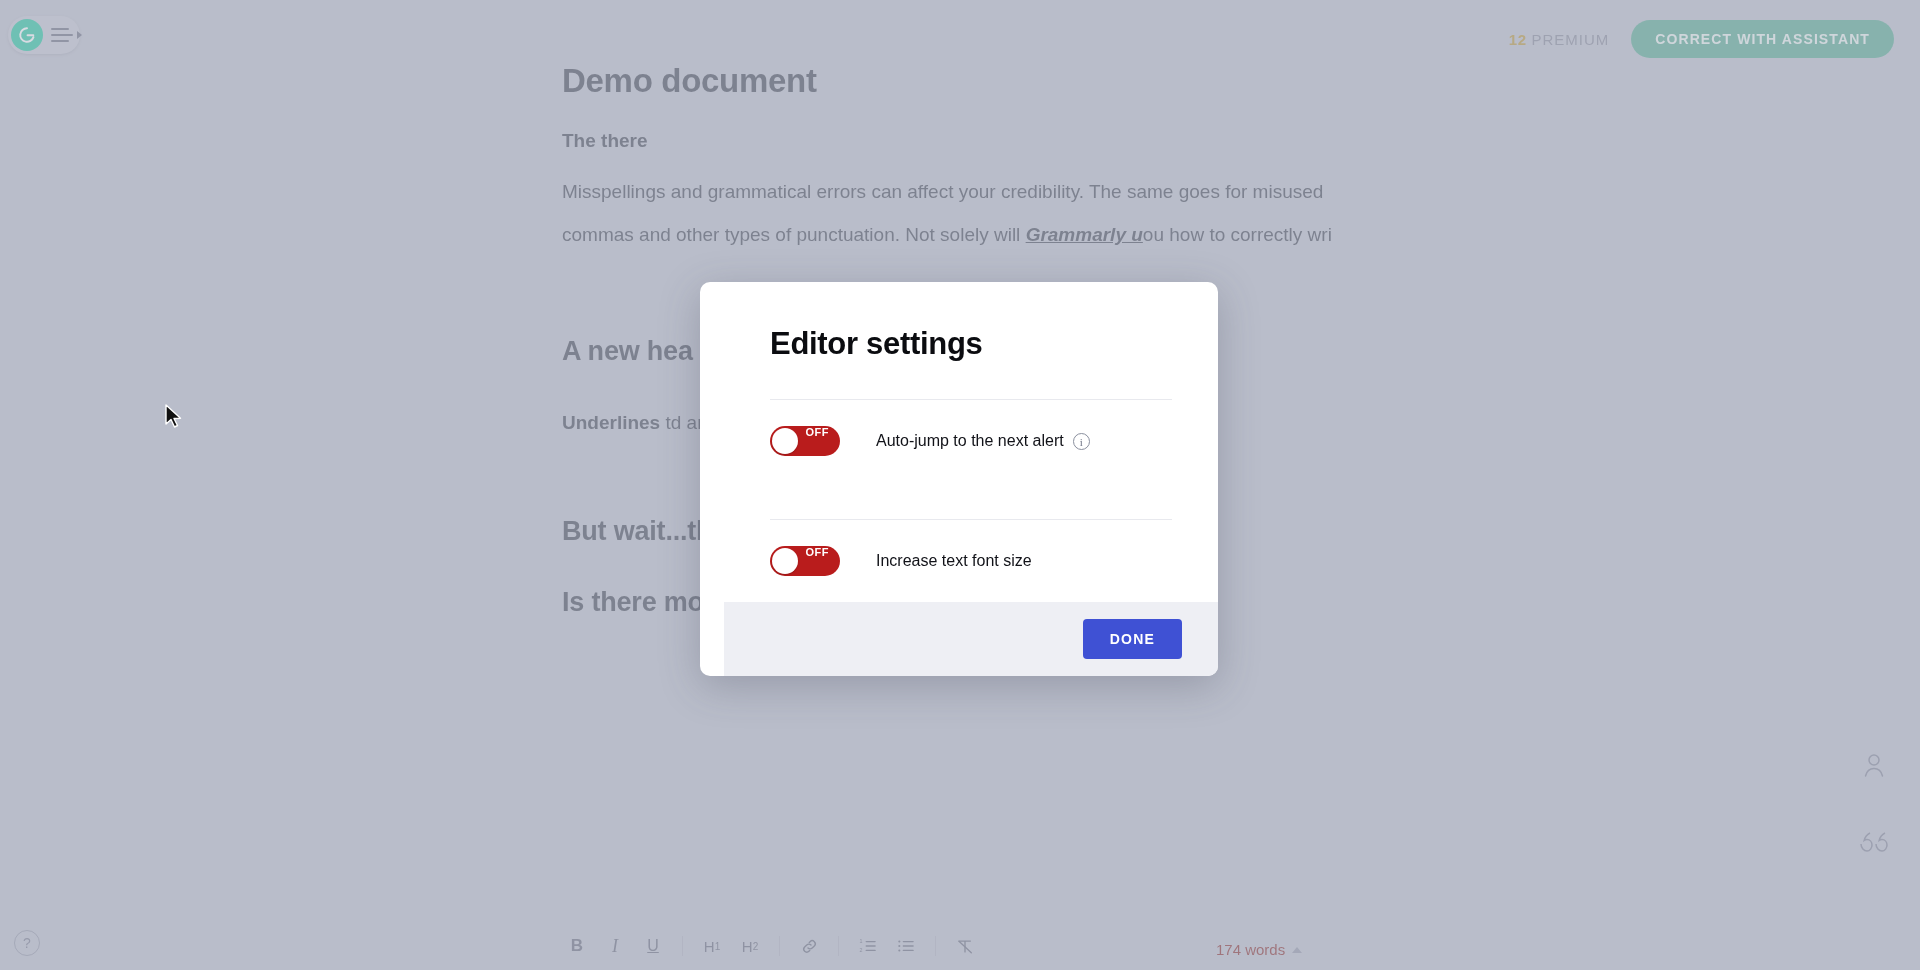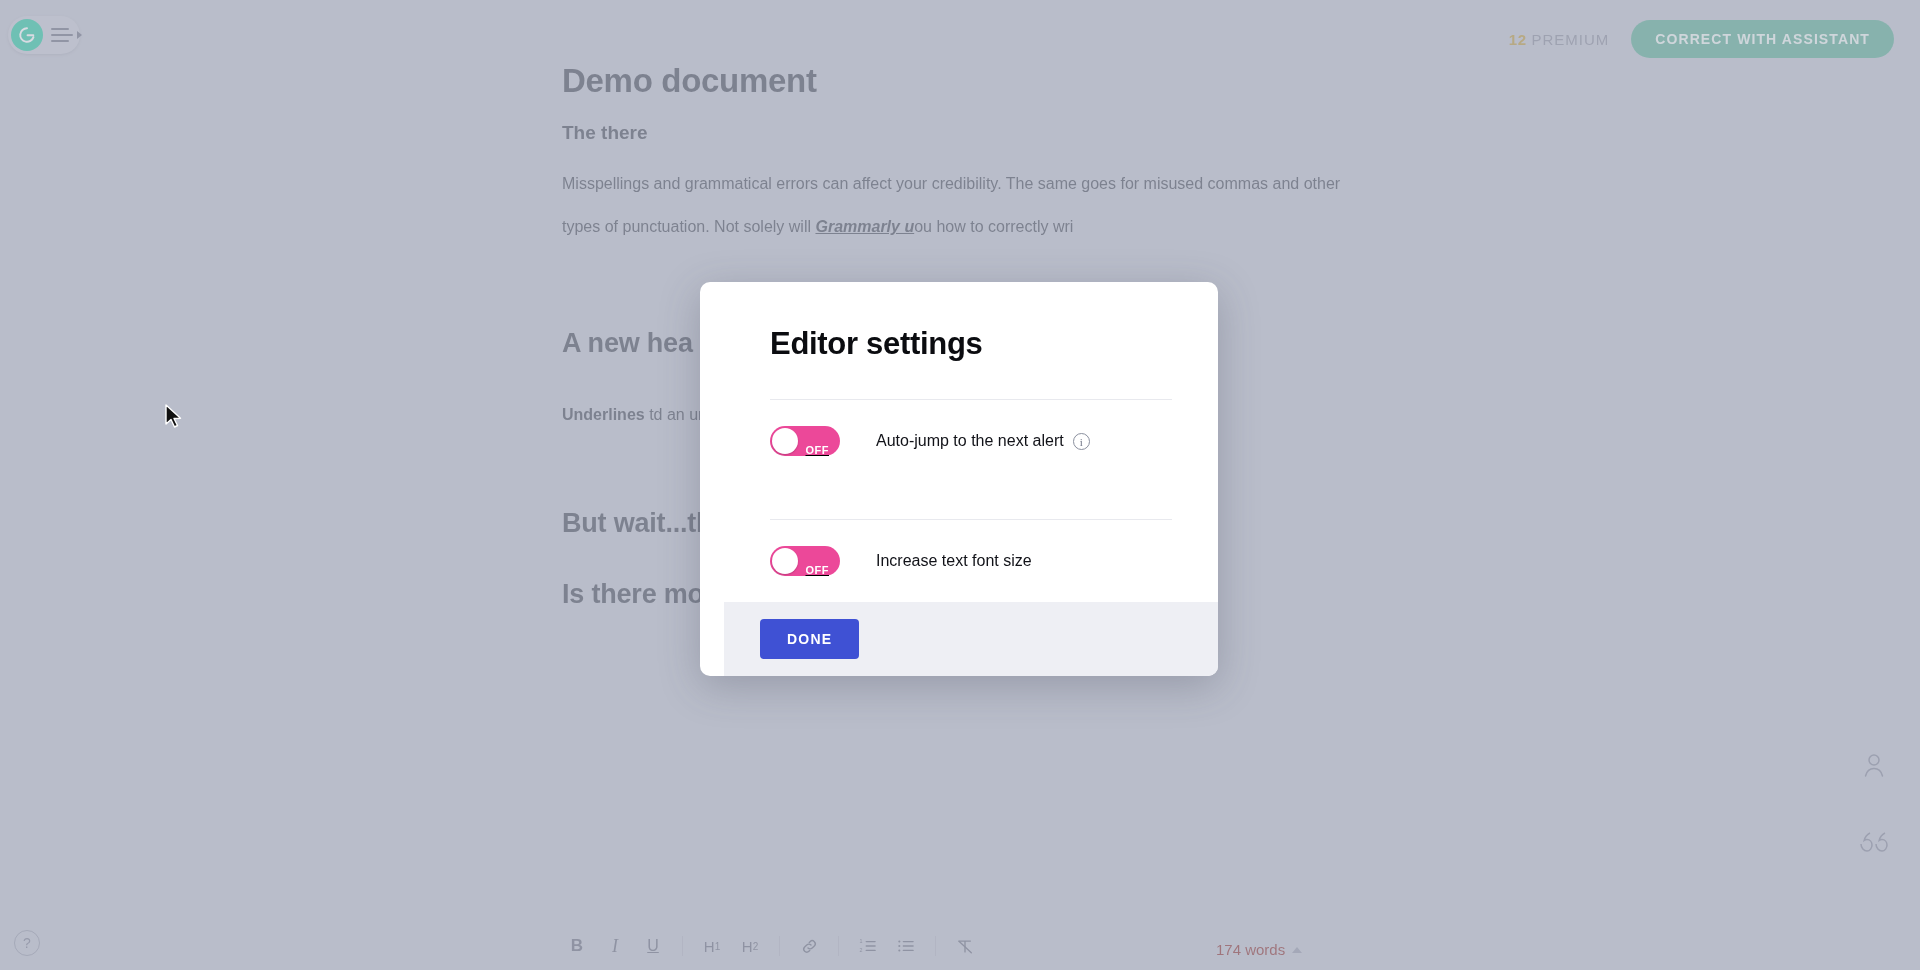--- a/index.html
+++ b/index.html
@@ -105,37 +105,37 @@
     position: absolute;
     left: 562px;
     top: 62px;
     width: 820px;
     color: #343a49;
   }
   .doc h1 {
     font-size: 33px;
     font-weight: bold;
     letter-spacing: -0.3px;
-    margin-bottom: 22px;
+    margin-bottom: 30px;
     color: #343a49;
   }
   .doc h3 {
     font-size: 19px;
     font-weight: bold;
     margin-bottom: 18px;
     color: #343a49;
   }
   .doc h2 {
     font-size: 27px;
     font-weight: bold;
     letter-spacing: -0.2px;
     color: #343a49;
   }
   .doc p {
-    font-size: 16px;
+    font-size: 19px;
     line-height: 43px;
     color: #343a49;
     font-weight: 400;
   }
   .doc .b { font-weight: bold; }
   .doc .biu {
     font-weight: bold;
     font-style: italic;
     text-decoration: underline;
   }
@@ -249,28 +249,27 @@
     display: flex;
     align-items: center;
     gap: 36px;
     padding: 26px 0;
   }
   .toggle {
     position: relative;
     width: 70px;
     height: 30px;
     border-radius: 15px;
-    background: #ec4899;
+    background: #b91c1c;
     flex: none;
     cursor: pointer;
     display: flex;
-    align-items: flex-end;
+    align-items: flex-start;
     justify-content: flex-end;
     padding-right: 11px;
-    text-decoration: underline;
   }
   .toggle .knob {
     position: absolute;
     left: 2px; top: 2px;
     width: 26px; height: 26px;
     border-radius: 50%;
     background: #fff;
     box-shadow: 0 1px 2px rgba(0,0,0,.2);
   }
   .toggle .state {
@@ -295,20 +294,21 @@
     font-family: "Liberation Serif", serif;
     margin-left: 9px;
     vertical-align: -3px;
     cursor: pointer;
   }
   .label-wrap { display: flex; align-items: flex-end; }
   .modal-footer {
     background: #eeeff4;
     padding: 17px 36px;
     display: flex;
+    justify-content: flex-end;
   }
   .done-btn {
     background: #3f51d4;
     color: #fff;
     border: none;
     border-radius: 4px;
     height: 40px;
     padding: 0 27px;
     font-family: "Liberation Sans", sans-serif;
     font-size: 14px;

